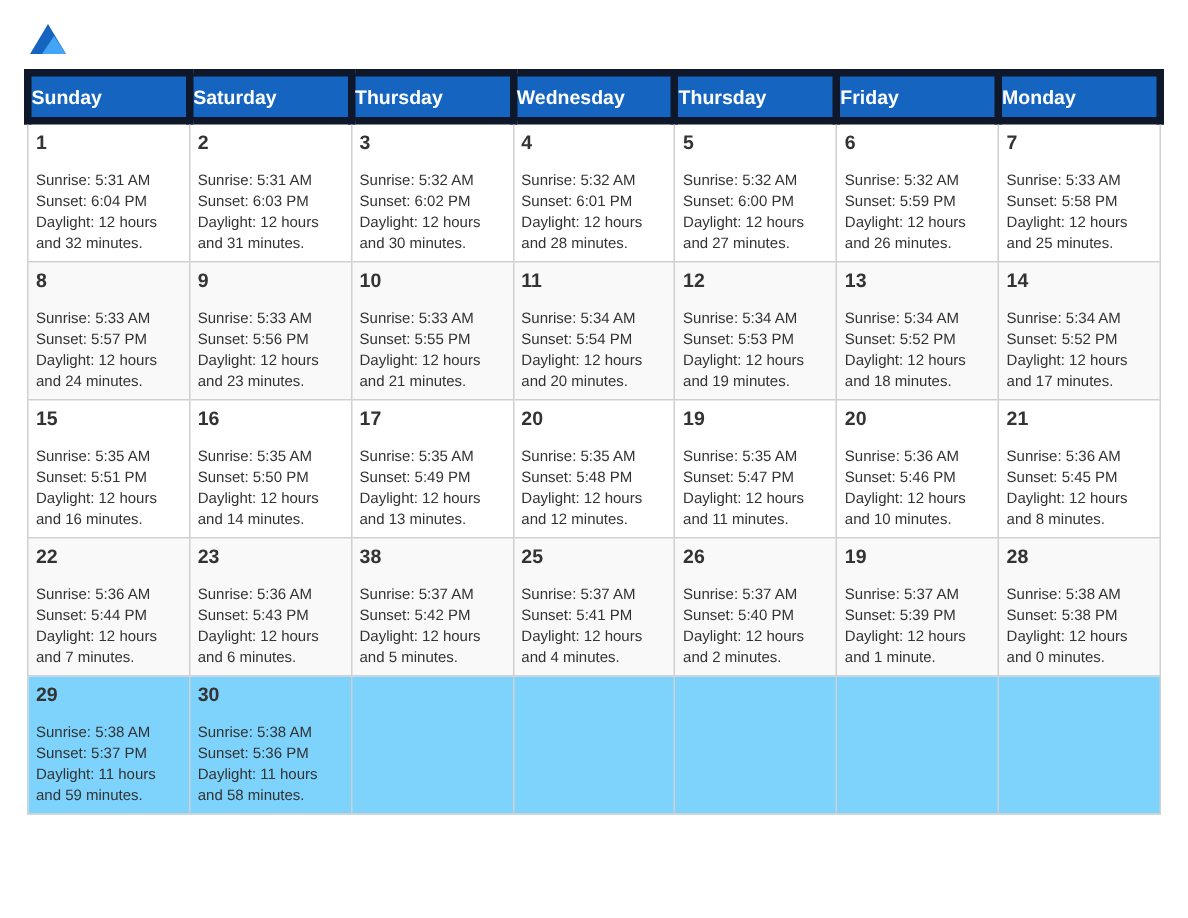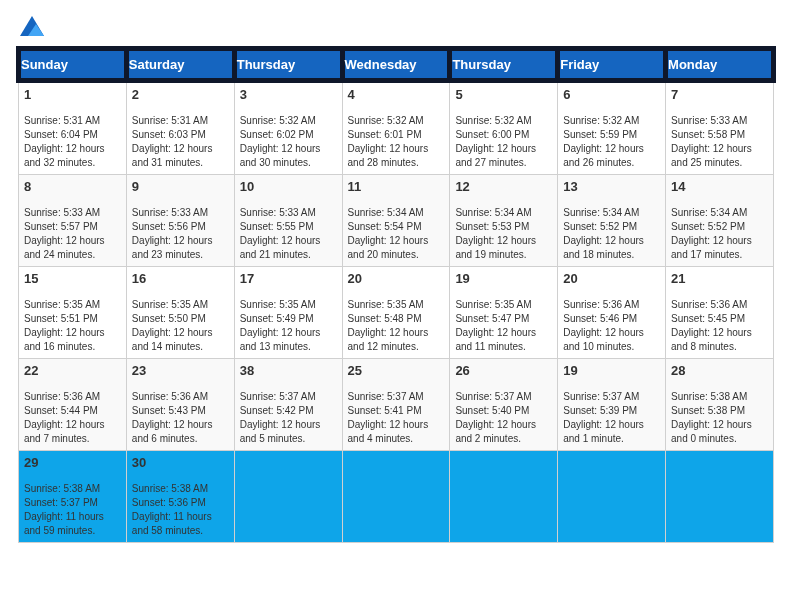--- a/index.html
+++ b/index.html
@@ -88,21 +88,21 @@
     }
     .day-info {
       font-size: 10px;
       line-height: 1.4;
       margin-top: 12px;
     }
     .empty-cell {
       background: #f9f9f9;
     }
     .last-row td {
-      background: #0ea5e9;
+      background: #7dd3fc;
     }
   </style>
 </head>
 <body>
 
 <div class="header">
   <div class="logo">
     <div class="logo-text">
       <span class="logo-general"></span>
       <svg class="logo-icon" viewBox="0 0 30 25">

